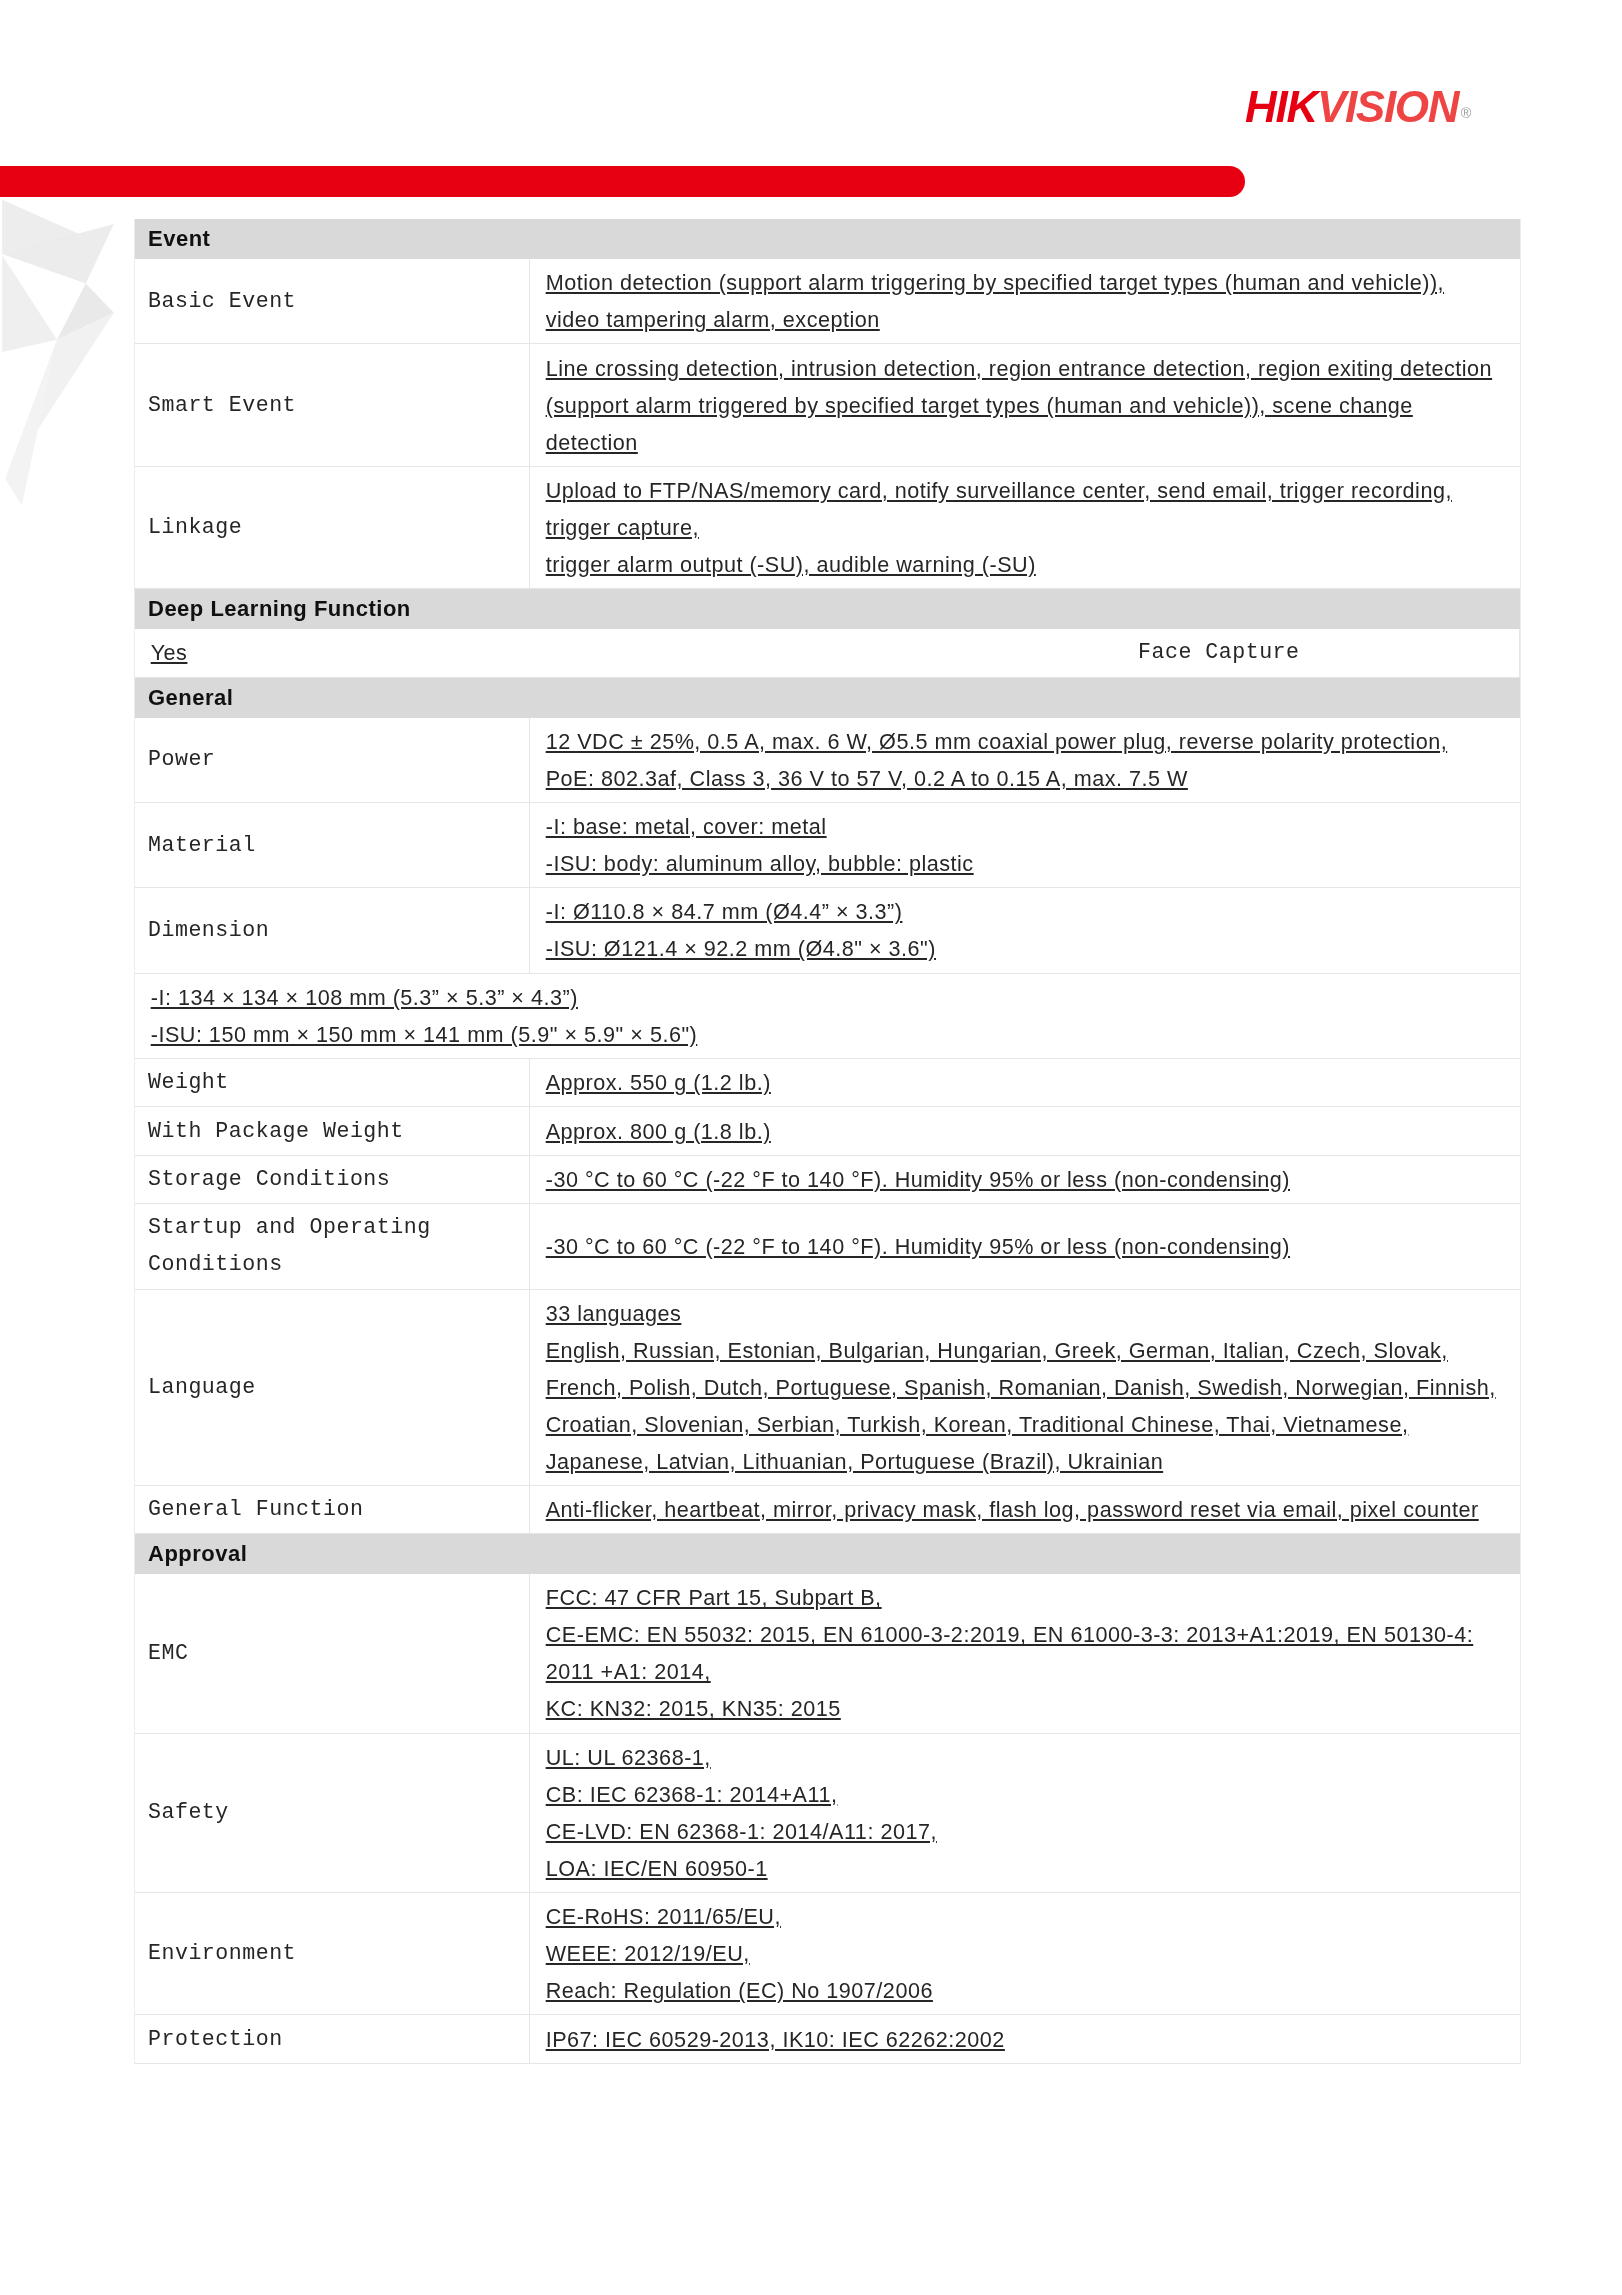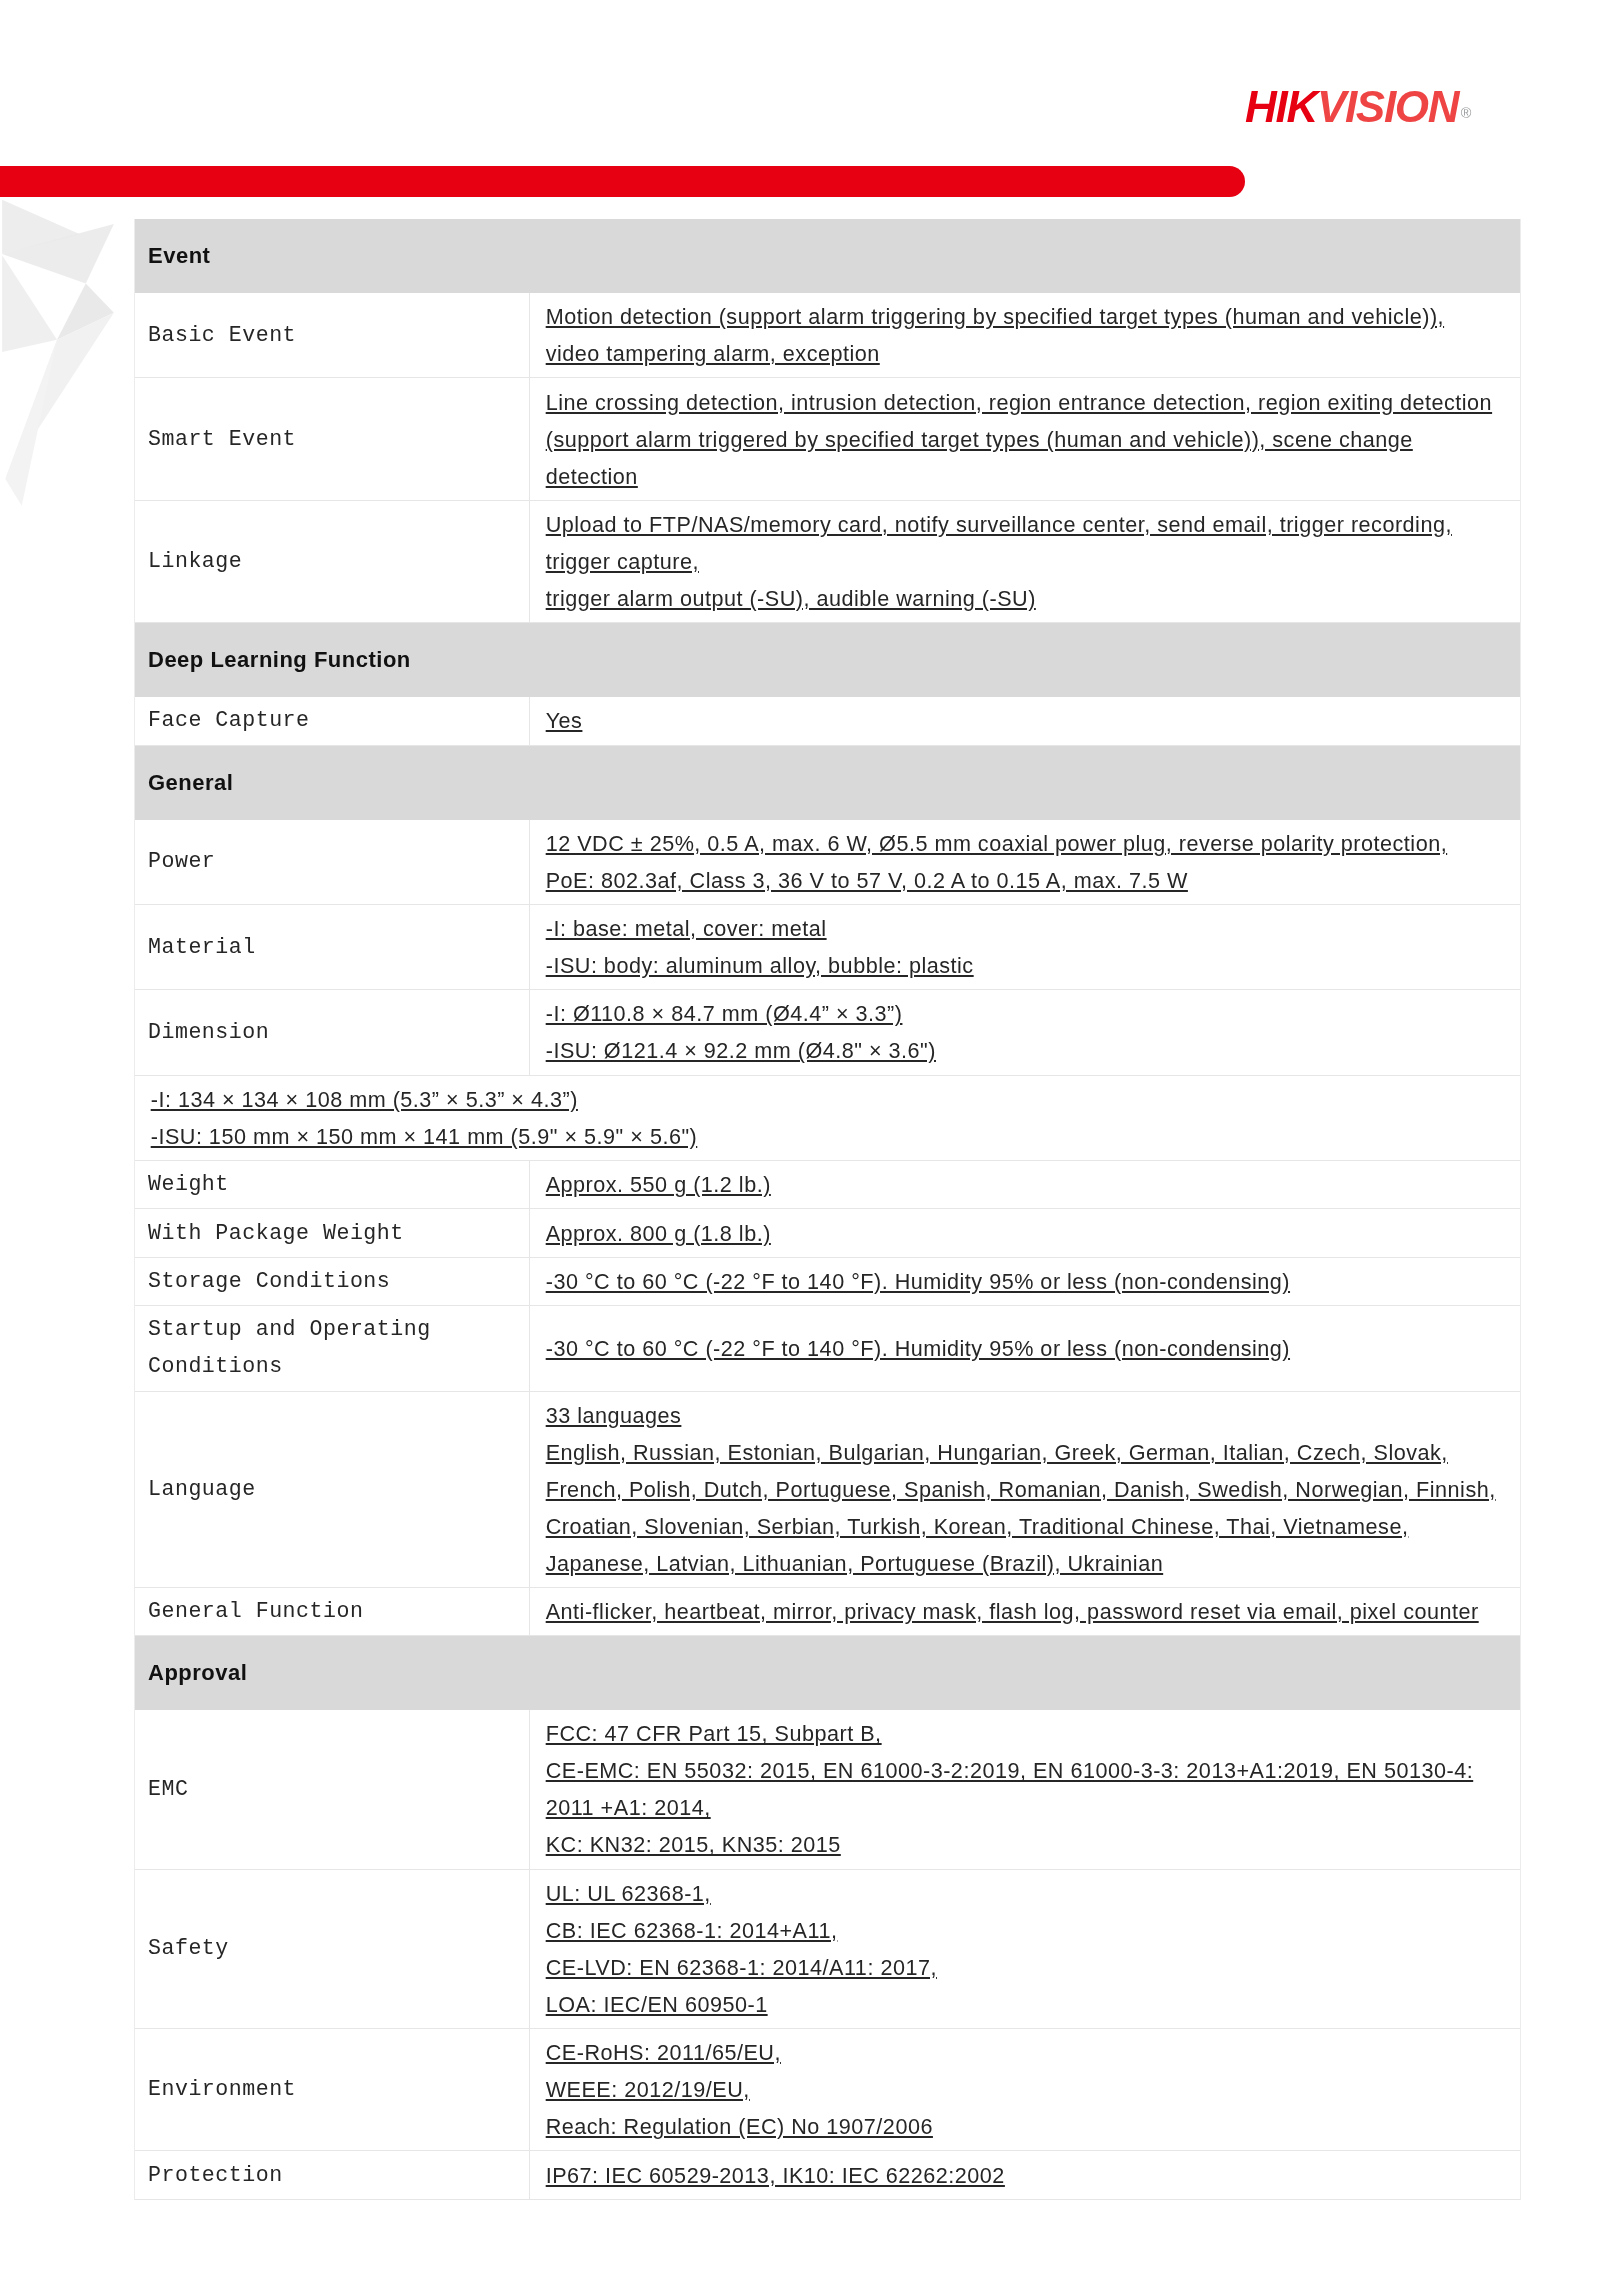--- a/index.html
+++ b/index.html
@@ -34,21 +34,21 @@
   
   .spec-table{
     position:absolute;left:134px;top:219px;width:1387px;
     border-left:1.3px solid #ececec;border-right:1.3px solid #ececec;
     box-sizing:border-box;
     font-size:21.6px;letter-spacing:0.5px;
   }
   .section-header{
     background:#d9d9d9;
     font-weight:bold;font-size:22px;line-height:26px;
-    padding:24px 13px;
+    padding:7px 13px;
     color:#111111;
   }
   .spec-row{
     display:flex;align-items:stretch;
     border-bottom:1.3px solid #e6e6e6;
     background:#ffffff;
   }
   .spec-row:first-of-type{border-top:0;}
   .cell{
     display:flex;flex-direction:column;justify-content:center;
@@ -112,25 +112,25 @@
         <div class="cell label-cell">
           <span>Linkage</span>
         </div>
         <div class="cell value-cell">
           <span>Upload to FTP/NAS/memory card, notify surveillance center, send email, trigger recording, trigger capture,
 trigger alarm output (-SU), audible warning (-SU)</span>
         </div>
       </div>
       <div class="section-header">Deep Learning Function</div>
       <div class="spec-row">
+        <div class="cell value-cell">
+          <span>Yes</span>
+        </div>
         <div class="cell label-cell">
           <span>Face Capture</span>
-        </div>
-        <div class="cell value-cell">
-          <span>Yes</span>
         </div>
       </div>
       <div class="section-header">General</div>
       <div class="spec-row">
         <div class="cell label-cell">
           <span>Power</span>
         </div>
         <div class="cell value-cell">
           <span>12 VDC ± 25%, 0.5 A, max. 6 W, Ø5.5 mm coaxial power plug, reverse polarity protection,
 PoE: 802.3af, Class 3, 36 V to 57 V, 0.2 A to 0.15 A, max. 7.5 W</span>

